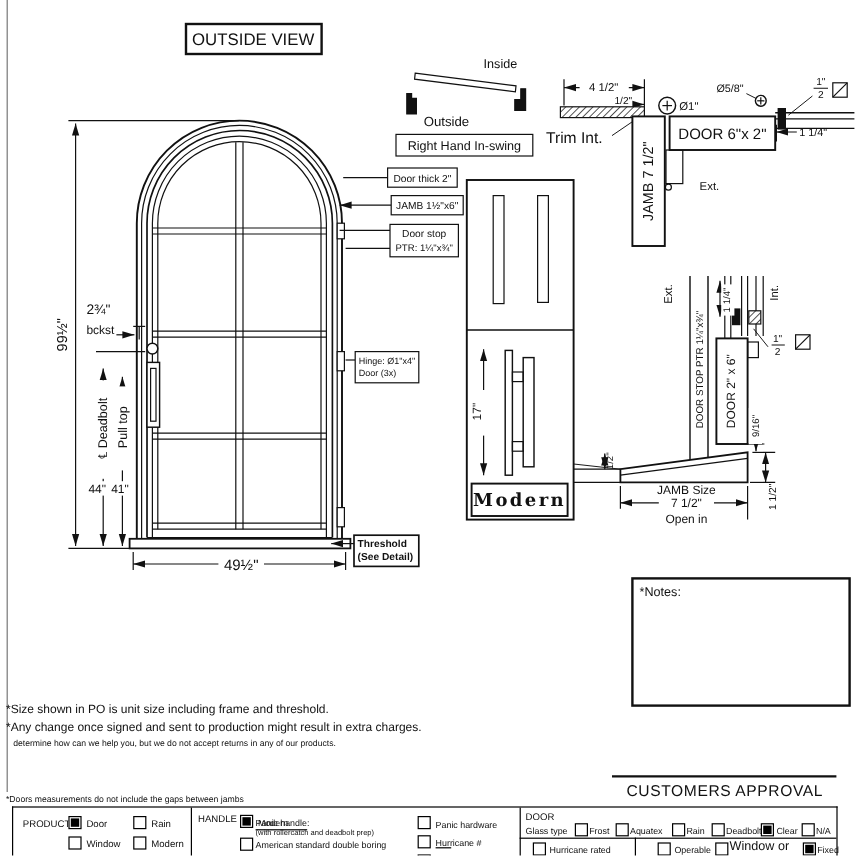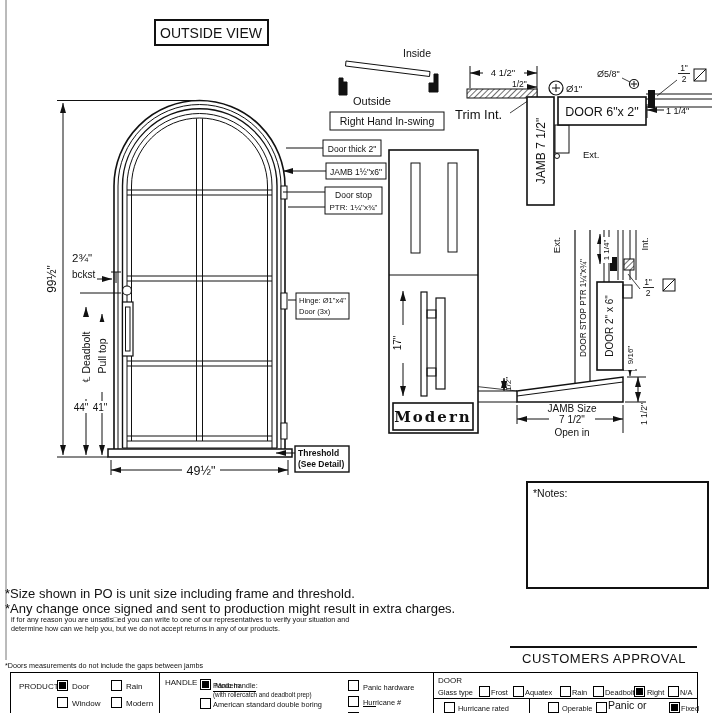--- a/index.html
+++ b/index.html
@@ -1,21 +1,21 @@
 <!DOCTYPE html>
 <html><head>
 <meta charset="utf-8">
 <style>
   html,body{margin:0;padding:0;background:#fff}
   body{position:relative;width:713px;height:713px;overflow:hidden;font-family:"Liberation Sans",sans-serif;color:#111}
   svg{position:absolute;left:0;top:0}
   svg text{font-family:"Liberation Sans",sans-serif;fill:#111}
   .serif{font-family:"DejaVu Serif",serif;font-weight:bold;letter-spacing:2px}
   .abs{position:absolute}
-  .note1{font-size:13px}
+  .note1{font-size:10px}
   .fine{font-size:7.2px;line-height:9.2px}
   .fine div{white-space:nowrap}
   .form{position:absolute;left:10px;top:672px;width:686px;height:60px;border:1.5px solid #000;border-bottom:none}
   .form .vline{position:absolute;top:0;bottom:0;width:0;border-left:1.5px solid #000}
   .form .hline{position:absolute;height:0;border-top:1.5px solid #000}
   .form span{position:absolute;white-space:nowrap}
   .cb{position:absolute;width:9px;height:9px;border:1.5px solid #000;background:#fff}
   .cb.on::after{content:"";position:absolute;inset:1px;background:#000}
   .lbl8{font-size:8px}
   .lbl74{font-size:7.4px}
@@ -271,21 +271,20 @@
 
   <g>
     <line x1="510" y1="647" x2="697" y2="647" stroke="#111" stroke-width="2"></line>
     <text x="604" y="663" text-anchor="middle" font-size="13" letter-spacing="0.5">CUSTOMERS APPROVAL</text>
   </g>
 </svg>
 
 <div class="abs note1" style="left:5px;top:586px">*Size shown in PO is unit size including frame and threshold.</div>
 <div class="abs note1" style="left:5px;top:601px">*Any change once signed and sent to production might result in extra charges.</div>
 <div class="abs fine" style="left:11px;top:615px">
-  <div>if for any reason you are unsatis□ed you can write to one of our representatives to verify your situation and</div>
   <div>determine how can we help you, but we do not accept returns in any of our products.</div>
 </div>
 <div class="abs fine" style="left:5px;top:661px">*Doors measurements do not include the gaps between jambs</div>
 
 <div class="form">
   <div class="vline" style="left:148px"></div>
   <div class="vline" style="left:422px"></div>
   <div class="hline" style="left:422px;right:0;top:25px"></div>
   <div class="vline" style="left:518px;top:25px"></div>
 
@@ -322,24 +321,24 @@
   <span class="lbl74" style="left:427px;top:15px">Glass type</span>
   <span class="cb" style="left:468px;top:13px"></span>
   <span class="lbl74" style="left:480px;top:15px">Frost</span>
   <span class="cb" style="left:502px;top:13px"></span>
   <span class="lbl74" style="left:514px;top:15px">Aquatex</span>
   <span class="cb" style="left:549px;top:13px"></span>
   <span class="lbl74" style="left:561px;top:15px">Rain</span>
   <span class="cb" style="left:582px;top:13px"></span>
   <span class="lbl74" style="left:594px;top:15px">Deadbolt</span>
   <span class="cb on" style="left:623px;top:13px"></span>
-  <span class="lbl74" style="left:636px;top:15px">Right</span>
+  <span class="lbl74" style="left:636px;top:15px">Clear</span>
   <span class="cb" style="left:657px;top:13px"></span>
   <span class="lbl74" style="left:669px;top:15px">N/A</span>
   <span class="cb" style="left:433px;top:29px"></span>
   <span class="lbl74" style="left:447px;top:31px">Hurricane rated</span>
   <span class="cb" style="left:537px;top:29px"></span>
   <span class="lbl74" style="left:551px;top:31px">Operable</span>
   <span class="cb" style="left:585px;top:29px"></span>
-  <span class="big" style="left:597px;top:26px">Panic or</span>
+  <span class="big" style="left:597px;top:26px">Window or</span>
   <span class="cb on" style="left:658px;top:29px"></span>
   <span class="lbl74" style="left:670px;top:31px">Fixed</span>
 </div>
 
 </body></html>

